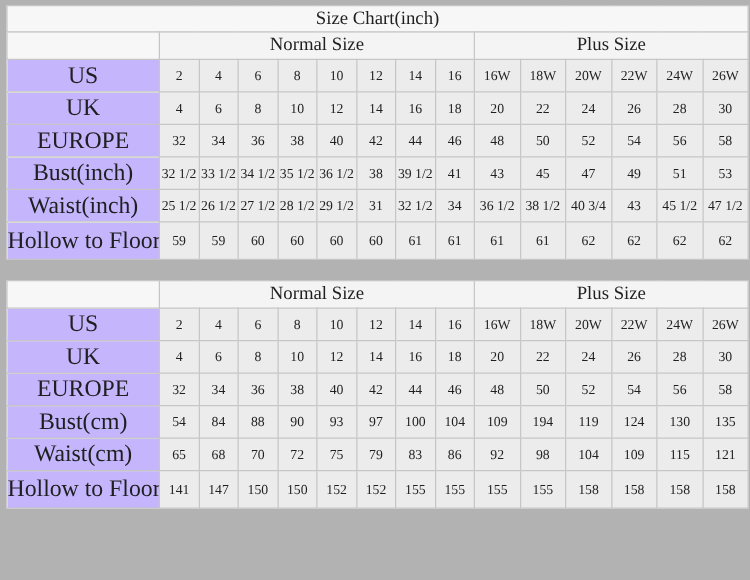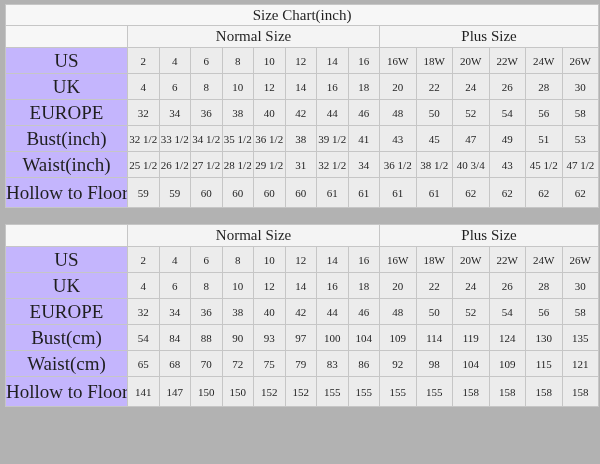--- a/index.html
+++ b/index.html
@@ -290,21 +290,21 @@
           <th>Bust(cm)</th>
           <td>54</td>
           <td>84</td>
           <td>88</td>
           <td>90</td>
           <td>93</td>
           <td>97</td>
           <td>100</td>
           <td>104</td>
           <td>109</td>
-          <td>114</td>
+          <td>194</td>
           <td>119</td>
           <td>124</td>
           <td>130</td>
           <td>135</td>
         </tr>
         <tr>
           <th>Waist(cm)</th>
           <td>65</td>
           <td>68</td>
           <td>70</td>

